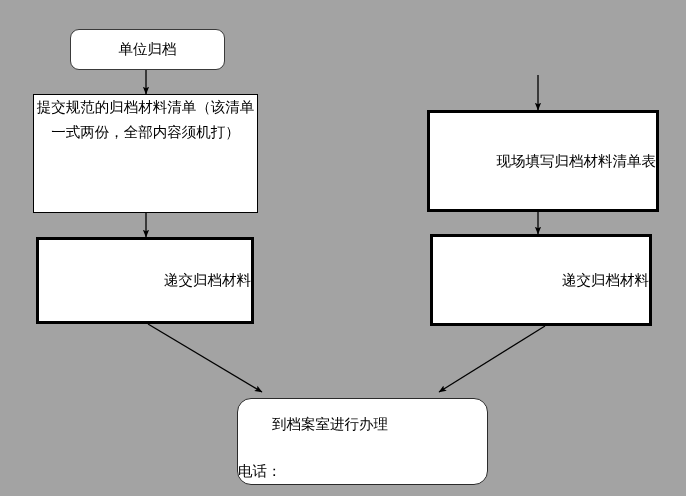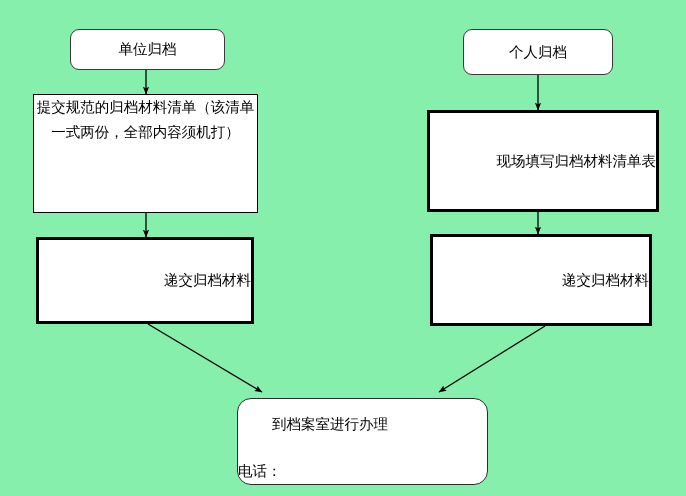--- a/index.html
+++ b/index.html
@@ -7,21 +7,21 @@
     padding: 0;
     background: #ffffff;
   }
   body {
     font-family: "DejaVu Sans", "Liberation Sans", sans-serif;
   }
   #canvas {
     position: relative;
     width: 686px;
     height: 496px;
-    background: #86efac;
+    background: #a3a3a3;
     overflow: hidden;
   }
   .node {
     position: absolute;
     box-sizing: border-box;
     background: #ffffff;
     color: #000000;
     font-size: 14.5px;
     line-height: 25px;
     text-align: center;
@@ -106,23 +106,20 @@
   </div>
 
   <div class="node rect-thin" style="left:33px; top:94px; width:225px; height:119px;">
     <span class="txt">提交规范的归档材料清单（该清单一式两份，全部内容须机打）</span>
   </div>
 
   <div class="node rect-thick" style="left:36px; top:237px; width:218px; height:87px;">
     <span class="txt">递交归档材料</span>
   </div>
 
-  <div class="node rounded" style="left:463px; top:29px; width:150px; height:46px;">
-    <span class="txt">个人归档</span>
-  </div>
 
   <div class="node rect-thick" style="left:427px; top:110px; width:232px; height:102px;">
     <span class="txt">现场填写归档材料清单表</span>
   </div>
 
   <div class="node rect-thick" style="left:430px; top:234px; width:222px; height:92px;">
     <span class="txt">递交归档材料</span>
   </div>
 
   <div class="node rounded-big" style="left:237px; top:398px; width:251px; height:87px;">

